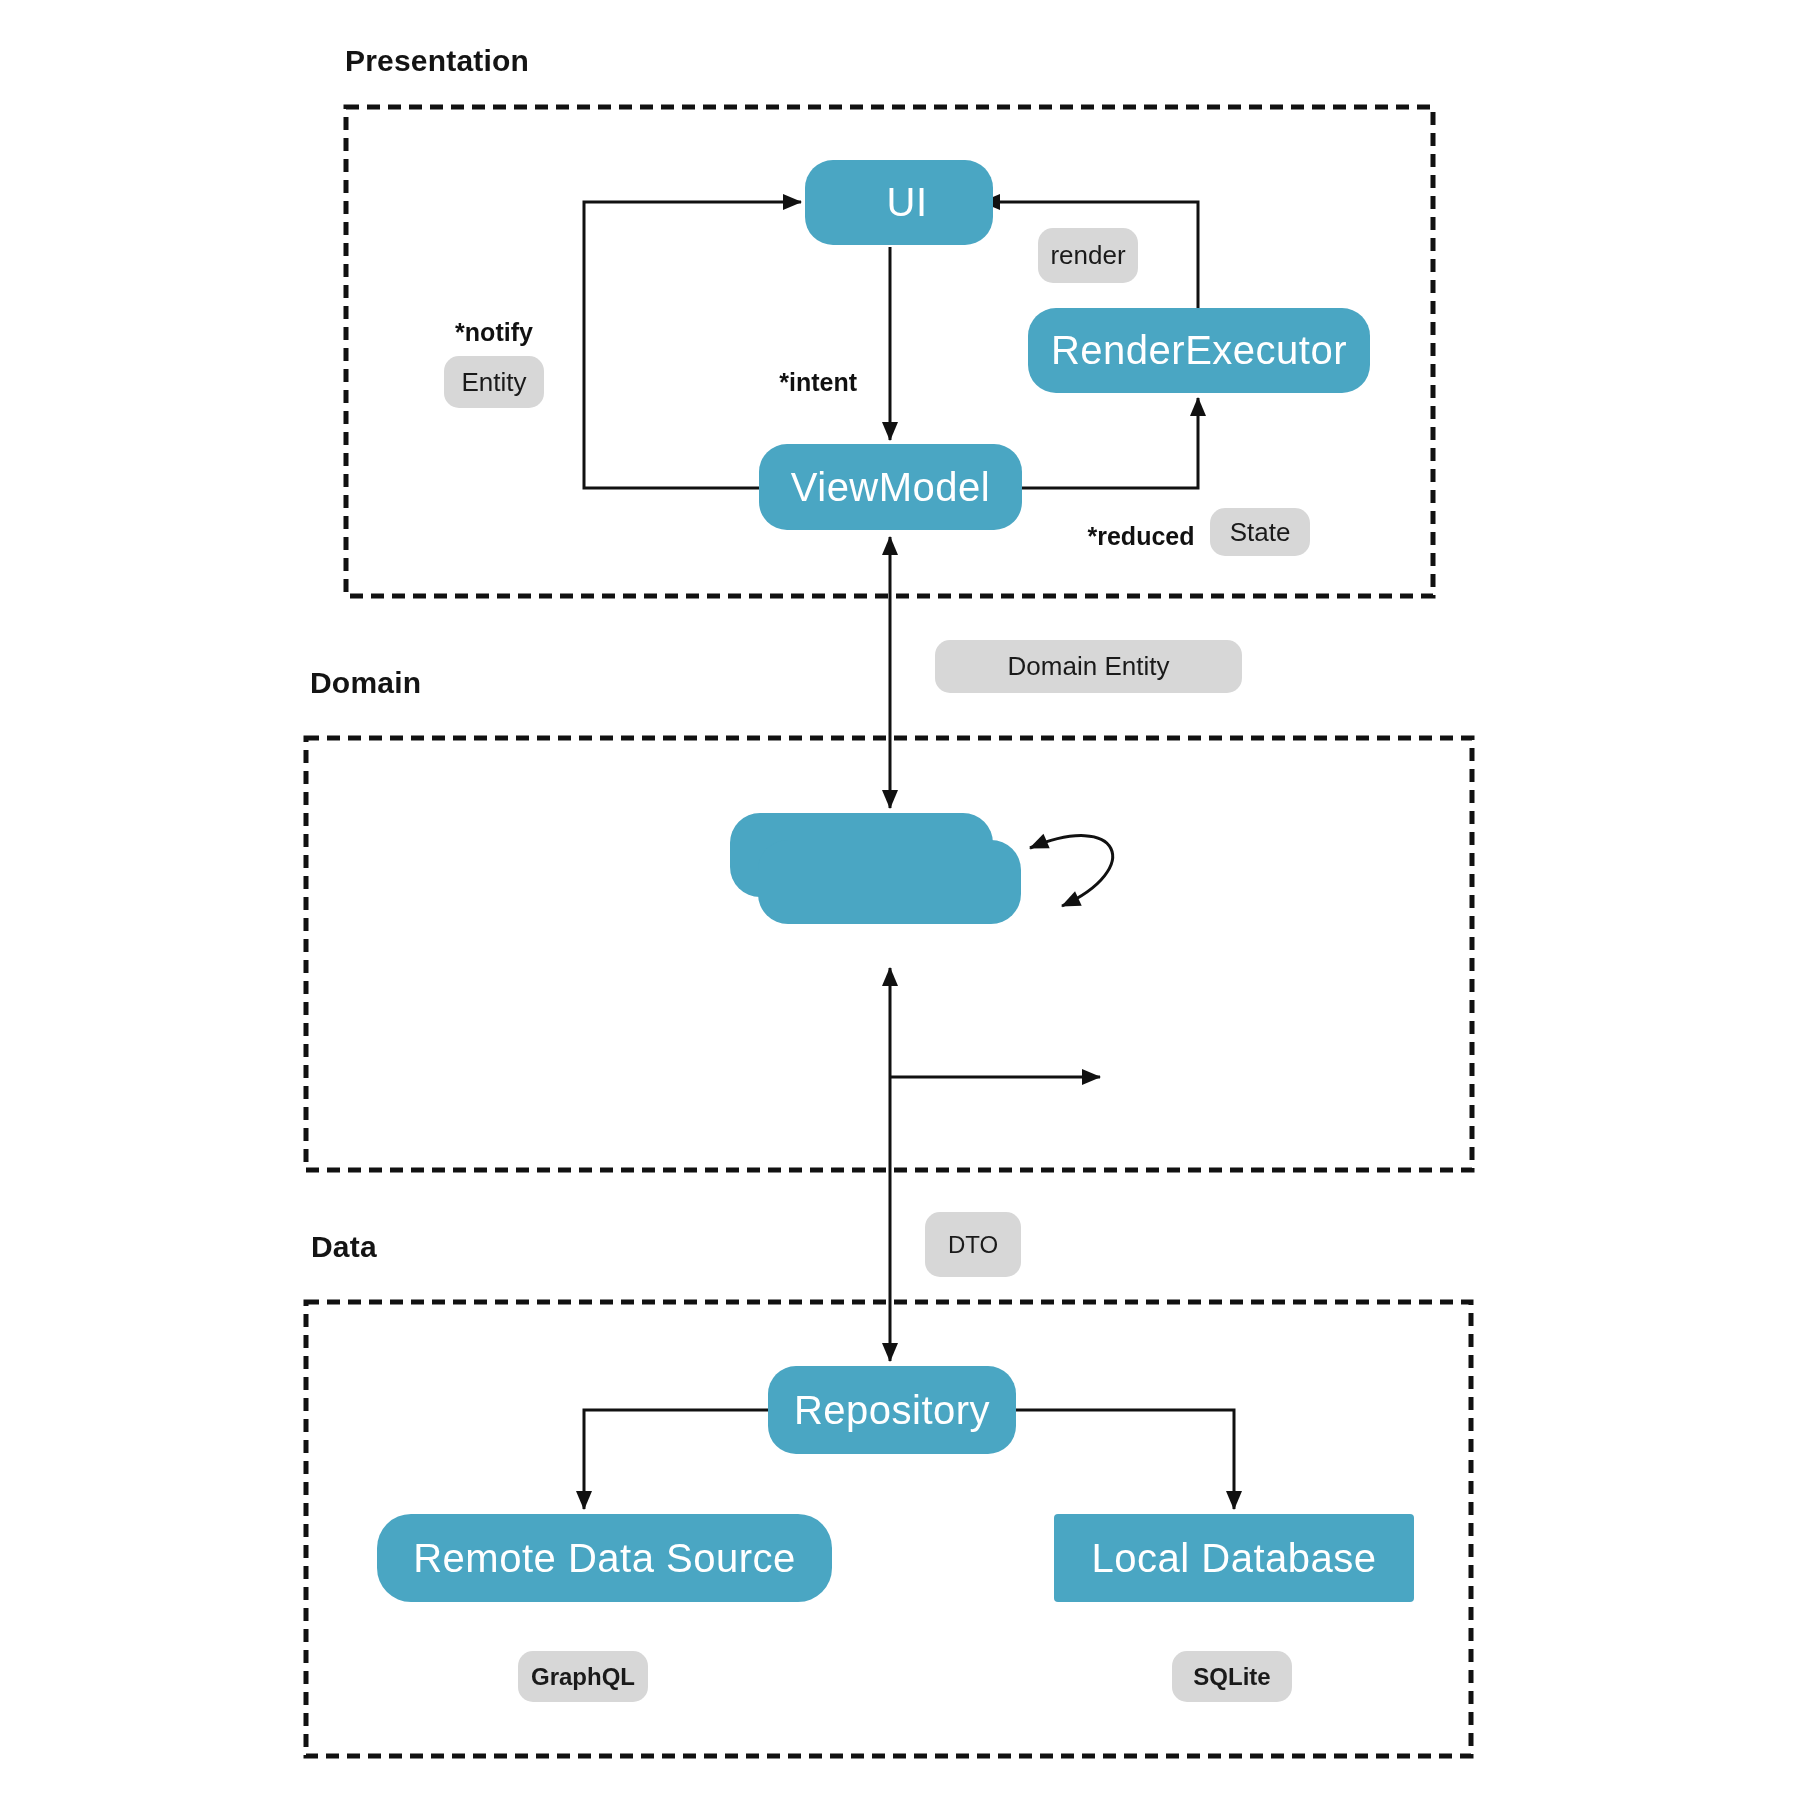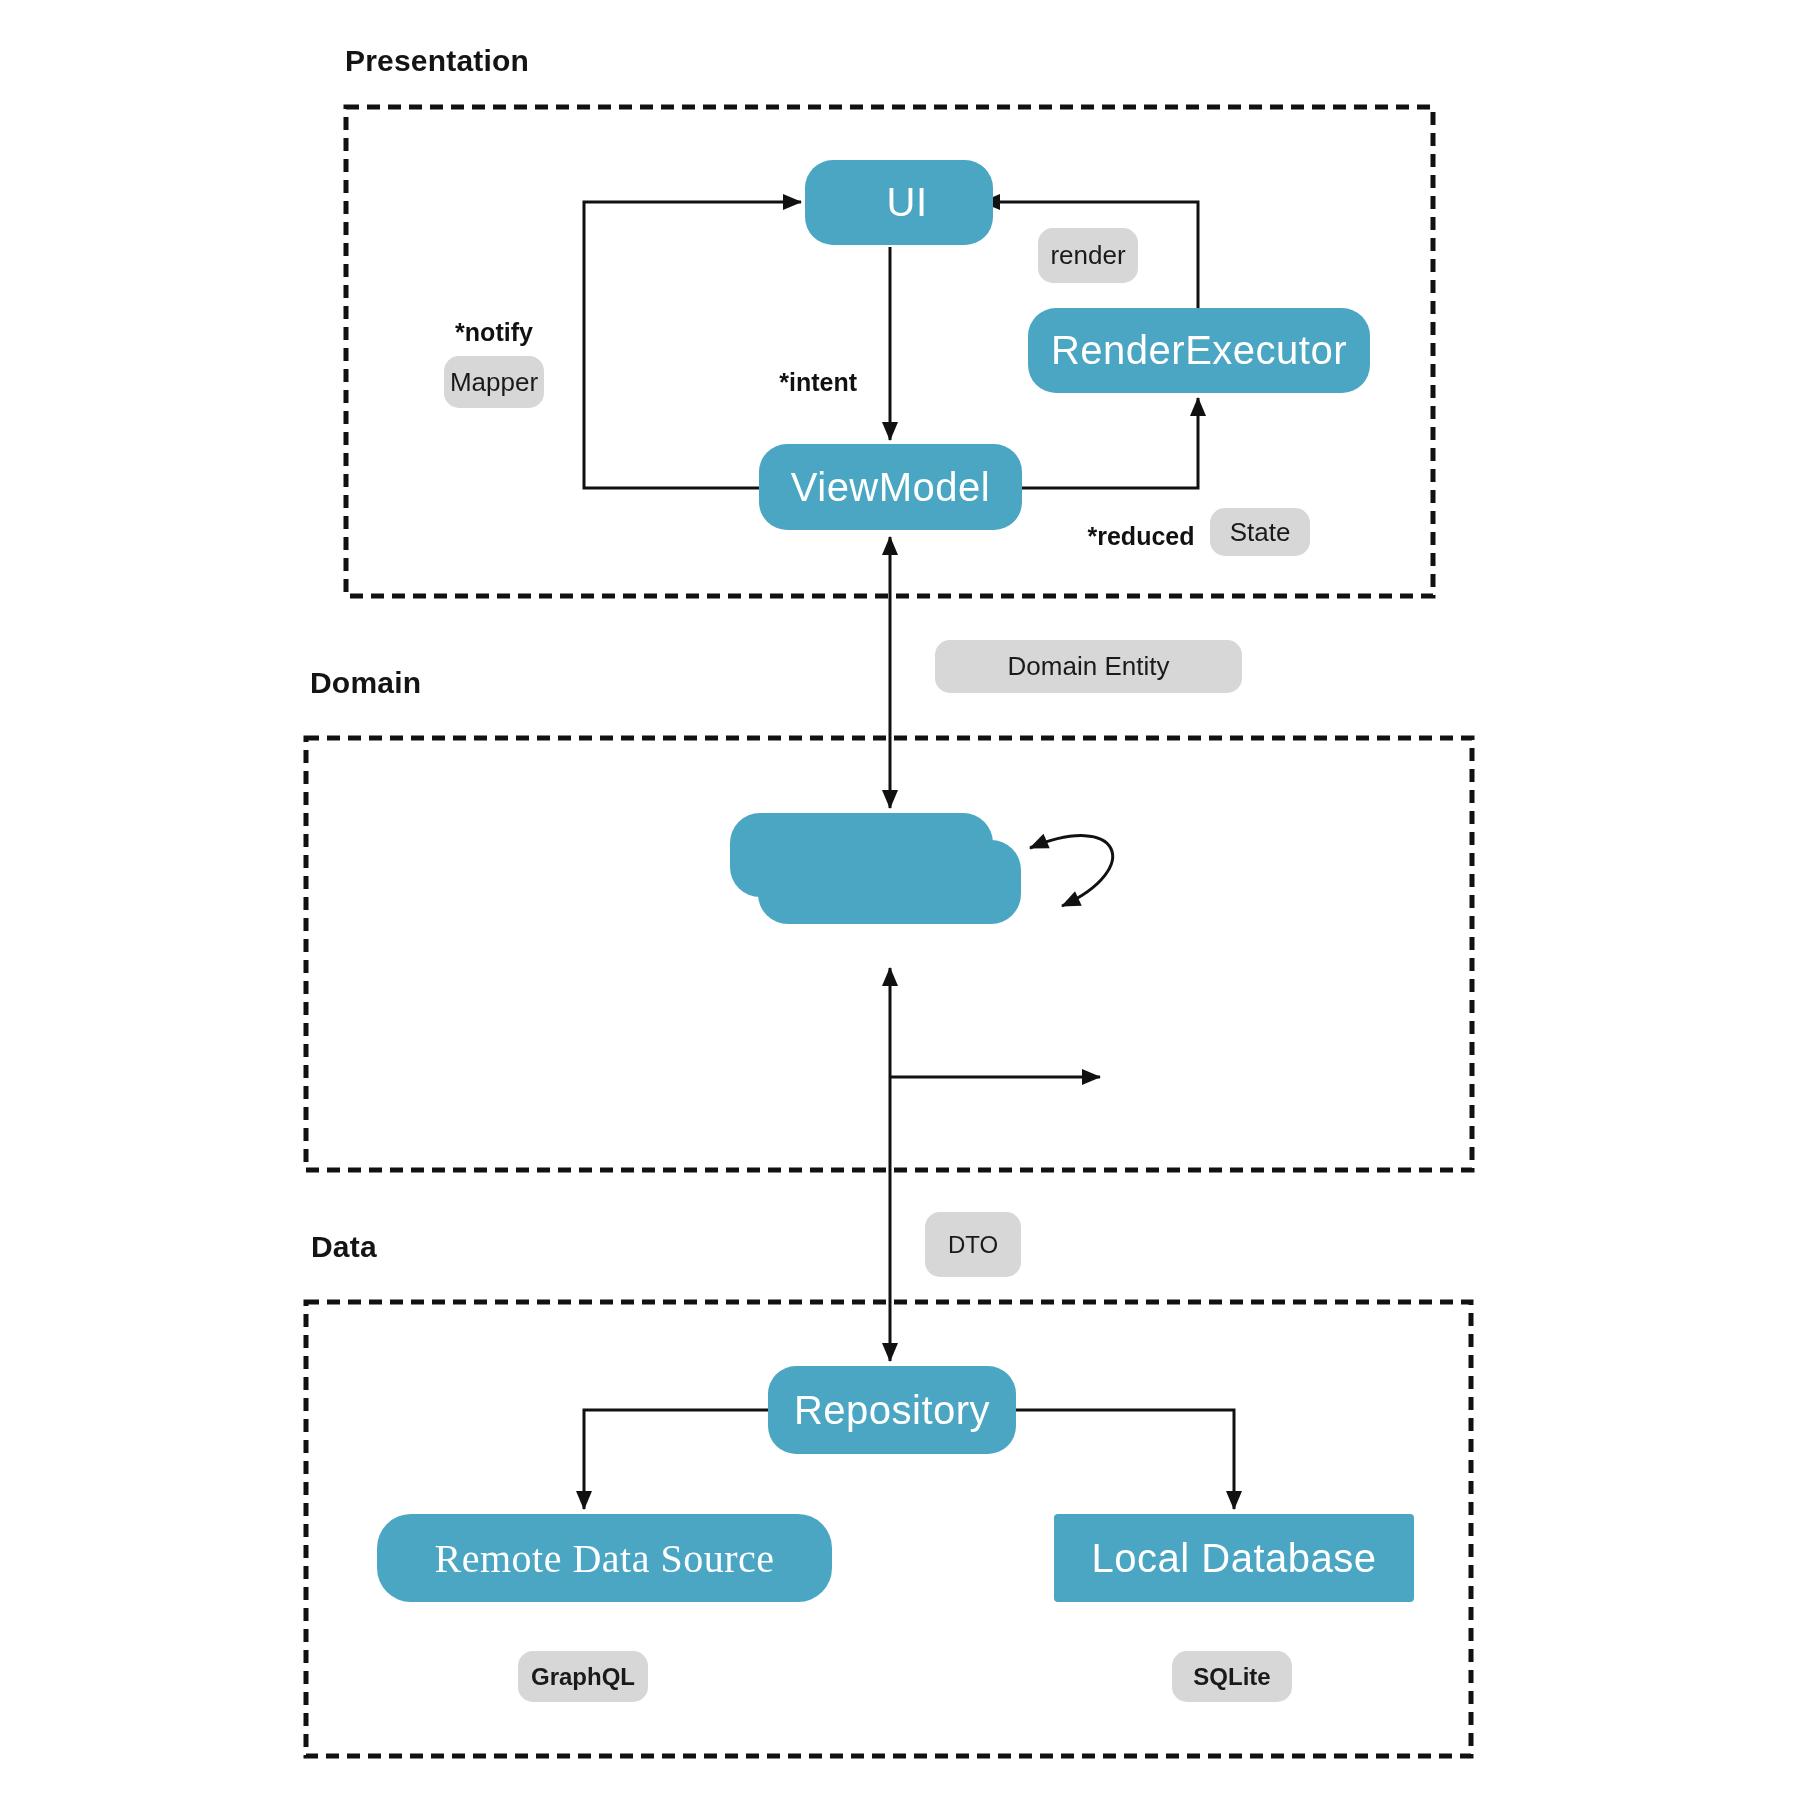--- a/index.html
+++ b/index.html
@@ -26,21 +26,21 @@
   
   #box-ui{left:805px;top:160px;width:172px;height:85px;padding-left:16px;}
   #box-renderexec{left:1028px;top:308px;width:342px;height:85px;}
   #box-viewmodel{left:759px;top:444px;width:263px;height:86px;}
   .uc-card{position:absolute;z-index:2;background:var(--node-color);border-radius:30px;}
   #uc-back{left:730px;top:813px;width:263px;height:84px;}
   #uc-mid{left:758px;top:840px;width:263px;height:84px;}
   #uc-front{left:788px;top:875px;width:265px;height:88px;display:flex;align-items:center;justify-content:center;color:#fff;font-size:40px;letter-spacing:.5px;}
   #box-mapper{left:1105px;top:1048px;width:250px;height:58px;border-radius:29px;font-size:34px;}
   #box-repo{left:768px;top:1366px;width:248px;height:88px;}
-  #box-remote{left:377px;top:1514px;width:455px;height:88px;border-radius:34px;font-family:Liberation Serif, serif;}
+  #box-remote{left:377px;top:1514px;width:455px;height:88px;border-radius:34px;}
   #box-local{left:1054px;top:1514px;width:360px;height:88px;border-radius:4px;}
   
   #chip-event{left:444px;top:356px;width:100px;height:52px;}
   #chip-render{left:1038px;top:228px;width:100px;height:55px;}
   #chip-state{left:1210px;top:508px;width:100px;height:48px;}
   #chip-domain-entity{left:935px;top:640px;width:307px;height:53px;}
   #chip-dto{left:925px;top:1212px;width:96px;height:65px;font-size:24px;}
   #chip-graphql{left:518px;top:1651px;width:130px;height:51px;font-size:24px;font-weight:bold;}
   #chip-sqlite{left:1172px;top:1651px;width:120px;height:51px;font-size:24px;font-weight:bold;}
   
@@ -91,21 +91,21 @@
   <div class="node" id="box-renderexec">RenderExecutor</div>
   <div class="node" id="box-viewmodel">ViewModel</div>
 
   <div class="uc-card" id="uc-back"></div>
   <div class="uc-card" id="uc-mid"></div>
 
   <div class="node" id="box-repo">Repository</div>
   <div class="node" id="box-remote">Remote Data Source</div>
   <div class="node" id="box-local">Local Database</div>
 
-  <div class="chip" id="chip-event">Mapper</div>
+  <div class="chip" id="chip-event">Entity</div>
   <div class="chip" id="chip-render">render</div>
   <div class="chip" id="chip-state">State</div>
   <div class="chip" id="chip-domain-entity">Domain Entity</div>
   <div class="chip" id="chip-dto">DTO</div>
   <div class="chip" id="chip-graphql">GraphQL</div>
   <div class="chip" id="chip-sqlite">SQLite</div>
 
   <div class="edge-label" id="lbl-notify">*notify</div>
   <div class="edge-label" id="lbl-intent">*intent</div>
   <div class="edge-label" id="lbl-reduced">*reduced</div>

